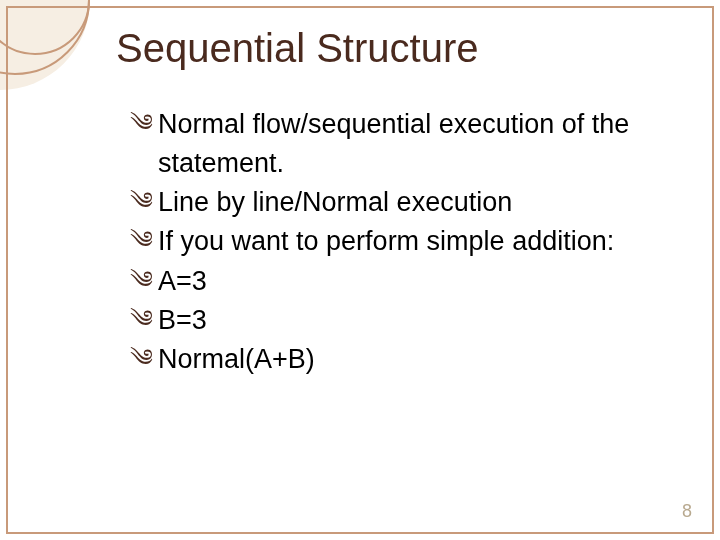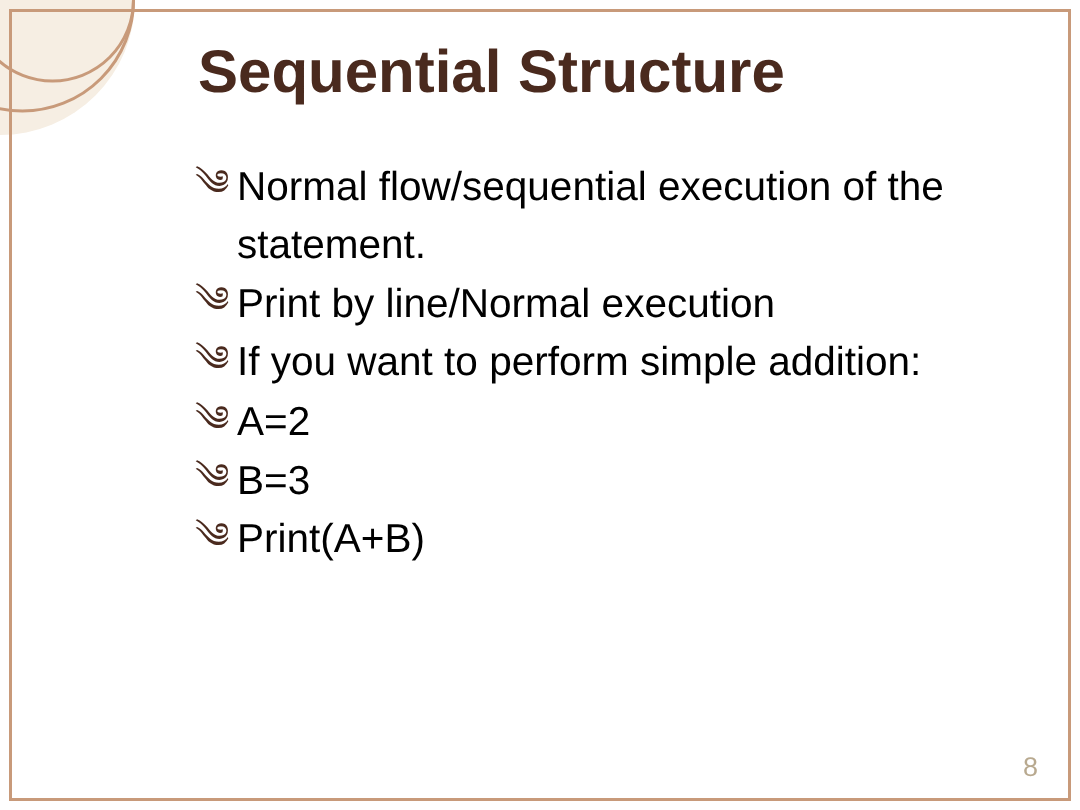--- a/index.html
+++ b/index.html
@@ -42,23 +42,23 @@
   }
   .slide {
     position: absolute;
     top: 8px; left: 8px; right: 8px; bottom: 8px;
     z-index: 3;
     padding: 18px 30px 30px 100px;
   }
   .title {
     font-size: 40px;
     color: #4a2a1e;
-    margin-left: 24px;
+    margin-left: 8px;
     margin-bottom: 34px;
-    font-weight: bold;
+    font-weight: normal;
   }
   .bullets {
     font-size: 27px;
     line-height: 1.45;
     color: #000;
     margin-left: 22px;
   }
   .bullet {
     display: flex;
     align-items: flex-start;
@@ -90,34 +90,34 @@
 
 <div class="slide">
   <h1 class="title">Sequential Structure</h1>
   <div class="bullets">
     <div class="bullet">
       <span class="flourish">༄</span>
       <span class="btxt">Normal flow/sequential execution of the statement.</span>
     </div>
     <div class="bullet">
       <span class="flourish">༄</span>
-      <span class="btxt">Print by line/Normal execution</span>
+      <span class="btxt">Line by line/Normal execution</span>
     </div>
     <div class="bullet">
       <span class="flourish">༄</span>
       <span class="btxt">If you want to perform simple addition:</span>
     </div>
     <div class="bullet">
       <span class="flourish">༄</span>
-      <span class="btxt">A=2</span>
+      <span class="btxt">A=3</span>
     </div>
     <div class="bullet">
       <span class="flourish">༄</span>
       <span class="btxt">B=3</span>
     </div>
     <div class="bullet">
       <span class="flourish">༄</span>
-      <span class="btxt">Print(A+B)</span>
+      <span class="btxt">Normal(A+B)</span>
     </div>
   </div>
 </div>
 
 <div class="pagenum">8</div>
 
 </body></html>

